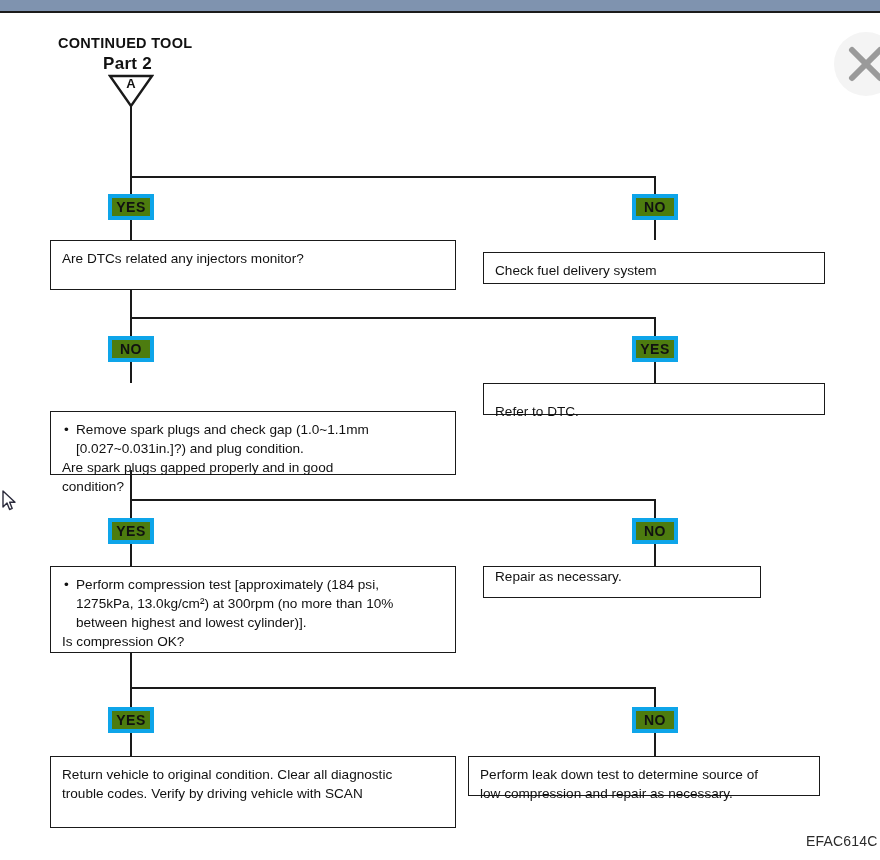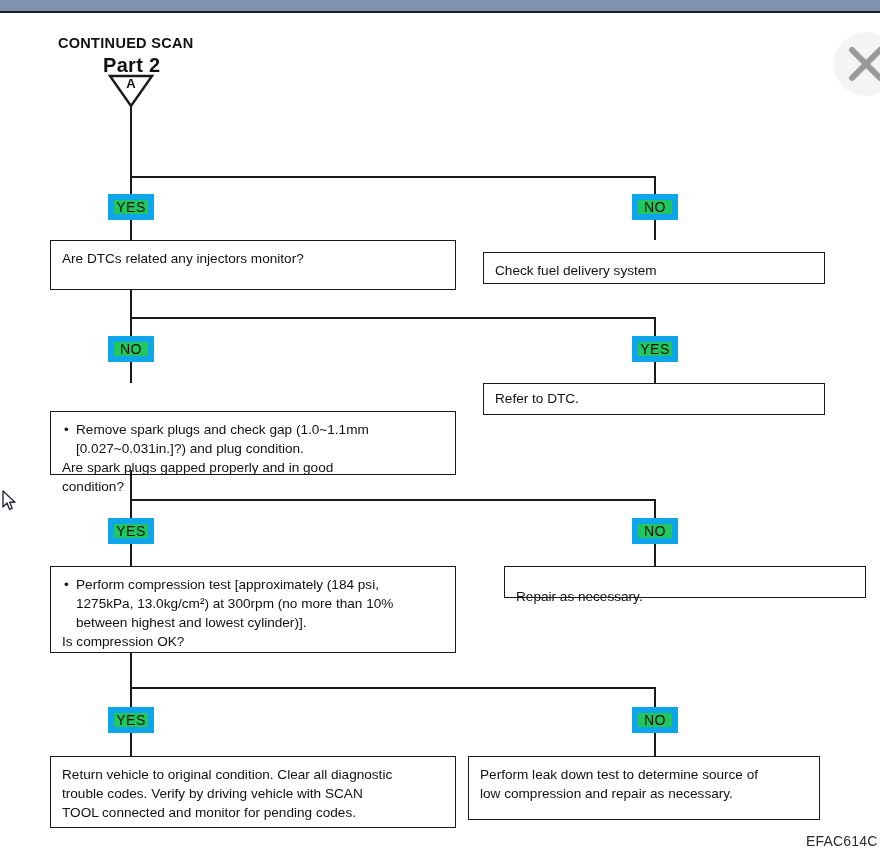--- a/index.html
+++ b/index.html
@@ -48,45 +48,45 @@
   }
 
   
   .hdr {
     position: absolute;
     color: #111;
     font-weight: bold;
     letter-spacing: .3px;
   }
   .hdr-line1 { left: 58px; top: 22px; font-size: 14.5px; }
-  .hdr-line2 { left: 103px; top: 41px; font-size: 20px; }
+  .hdr-line2 { left: 103px; top: 41px; font-size: 17px; }
 
   
   .tri-a {
     position: absolute; left: 108px; top: 61px;
     width: 46px; height: 34px;
   }
   .tri-a .lbl {
     position: absolute; left: 0; top: 2px;
     width: 46px; text-align: center;
     font-size: 13px; font-weight: bold; color: #111;
   }
 
   
   .vline { position: absolute; width: 2px; background: #1a1a1a; }
   .hline { position: absolute; height: 2px; background: #1a1a1a; }
 
   
   .tag {
     position: absolute;
     width: 46px; height: 26px;
-    border: 6px solid #0ea5e9;
-    background: #22c55e;
+    border: 4px solid #0ea5e9;
+    background: #4d7c0f;
     display: flex; align-items: center; justify-content: center;
-    font-size: 14px; font-weight: normal; color: #111;
+    font-size: 14px; font-weight: bold; color: #111;
     letter-spacing: .5px;
   }
 
   
   .box {
     position: absolute;
     border: 1.6px solid #1a1a1a;
     background: #fff;
     padding: 8px 10px 8px 11px;
     font-size: 13.6px;
@@ -128,21 +128,21 @@
   </div>
 
   <div class="cursor">
     <svg width="16" height="22" viewBox="0 0 16 22">
       <path d="M1,1 L1,17 L5,13 L7.6,19.5 L10.2,18.4 L7.7,12.2 L13,12.2 Z" fill="#ffffff" stroke="#2b2b3c" stroke-width="1.4" stroke-linejoin="round"></path>
     </svg>
   </div>
 
   <div class="canvas">
 
-    <div class="hdr hdr-line1">CONTINUED SCAN</div>
+    <div class="hdr hdr-line1">CONTINUED TOOL</div>
     <div class="hdr hdr-line2">Part 2</div>
 
     <div class="tri-a">
       <svg width="46" height="34" viewBox="0 0 46 34">
         <polygon points="2,2 44,2 23,32" fill="#ffffff" stroke="#1a1a1a" stroke-width="2.4"></polygon>
       </svg>
       <div class="lbl">A</div>
     </div>
 
     <div class="vline" style="left:130px; top:92px; height:72px;"></div>
@@ -176,21 +176,21 @@
     <div class="vline" style="left:130px; top:349px; height:21px;"></div>
     <div class="vline" style="left:654px; top:349px; height:21px;"></div>
 
     <div class="box" style="left:50px; top:370px; width:406px; height:64px;margin-top:28px;">
       <p class="bullet-line">Remove spark plugs and check gap (1.0~1.1mm</p>
       <p class="cont">[0.027~0.031in.]?) and plug condition.</p>
       <p>Are spark plugs gapped properly and in good</p>
       <p>condition?</p>
     </div>
 
-    <div class="box" style="left:483px; top:370px; width:342px; height:32px; padding-top:5px;">
+    <div class="box" style="left:483px; top:370px; width:342px; height:32px; padding-top:18px;">
       <p>Refer to DTC.</p>
     </div>
 
     <div class="vline" style="left:130px; top:457px; height:30px;"></div>
     <div class="hline" style="left:130px; top:486px; width:526px;"></div>
     <div class="vline" style="left:130px; top:486px; height:19px;"></div>
     <div class="vline" style="left:654px; top:486px; height:19px;"></div>
 
     <div class="tag" style="left:108px; top:505px;">YES</div>
     <div class="tag" style="left:632px; top:505px;">NO</div>
@@ -198,42 +198,41 @@
     <div class="vline" style="left:130px; top:531px; height:22px;"></div>
     <div class="vline" style="left:654px; top:531px; height:22px;"></div>
 
     <div class="box" style="left:50px; top:553px; width:406px; height:87px;">
       <p class="bullet-line">Perform compression test [approximately (184 psi,</p>
       <p class="cont">1275kPa, 13.0kg/cm²) at 300rpm (no more than 10%</p>
       <p class="cont">between highest and lowest cylinder)].</p>
       <p>Is compression OK?</p>
     </div>
 
-    <div class="box" style="left:504px; top:553px; width:362px; height:32px; padding-top:20px;">
+    <div class="box" style="left:483px; top:553px; width:278px; height:32px; padding-top:0;">
       <p>Repair as necessary.</p>
     </div>
 
     <div class="vline" style="left:130px; top:640px; height:35px;"></div>
     <div class="hline" style="left:130px; top:674px; width:526px;"></div>
     <div class="vline" style="left:130px; top:674px; height:20px;"></div>
     <div class="vline" style="left:654px; top:674px; height:20px;"></div>
 
     <div class="tag" style="left:108px; top:694px;">YES</div>
     <div class="tag" style="left:632px; top:694px;">NO</div>
 
     <div class="vline" style="left:130px; top:720px; height:23px;"></div>
     <div class="vline" style="left:654px; top:720px; height:23px;"></div>
 
     <div class="box" style="left:50px; top:743px; width:406px; height:72px;">
       <p>Return vehicle to original condition. Clear all diagnostic</p>
       <p>trouble codes. Verify by driving vehicle with SCAN</p>
-      <p>TOOL connected and monitor for pending codes.</p>
-    </div>
-
-    <div class="box" style="left:468px; top:743px; width:352px; height:64px;">
+    </div>
+
+    <div class="box" style="left:468px; top:743px; width:352px; height:40px;">
       <p>Perform leak down test to determine source of</p>
       <p>low compression and repair as necessary.</p>
     </div>
 
     <div class="footcode">EFAC614C</div>
 
   </div>
 </div>
 
 </body></html>

